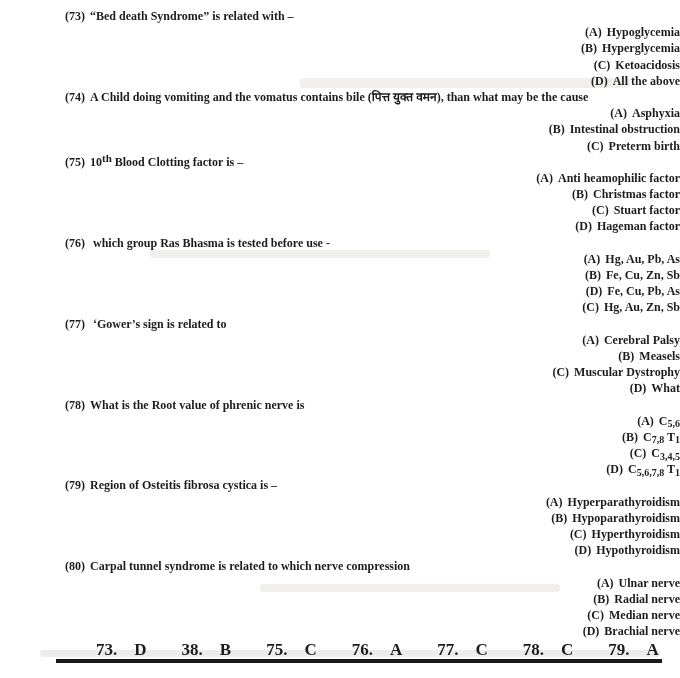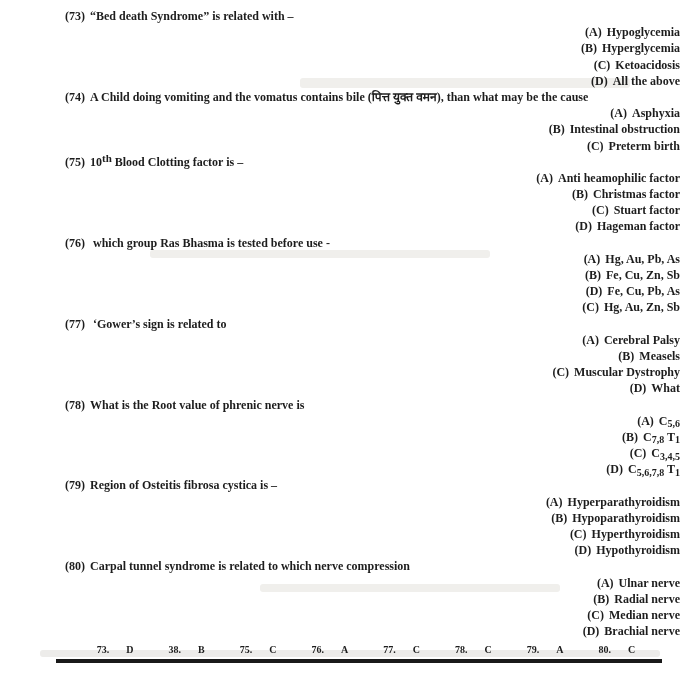--- a/index.html
+++ b/index.html
@@ -63,23 +63,23 @@
     font-size: 10px;
     line-height: 0;
   }
   .answer-strip {
     position: relative;
     z-index: 1;
     margin: 3px 18px 0 56px;
     border-bottom: 4px solid #191919;
     padding: 0 26px 2px 40px;
     display: flex;
-    justify-content: center;
+    justify-content: flex-start;
     align-items: baseline;
-    font-size: 10px;
+    font-size: 17px;
     line-height: 15px;
     gap: 35px;
   }
   .ans-item {
     display: inline-flex;
     gap: 17px;
   }
 </style>
 </head>
 <body>

